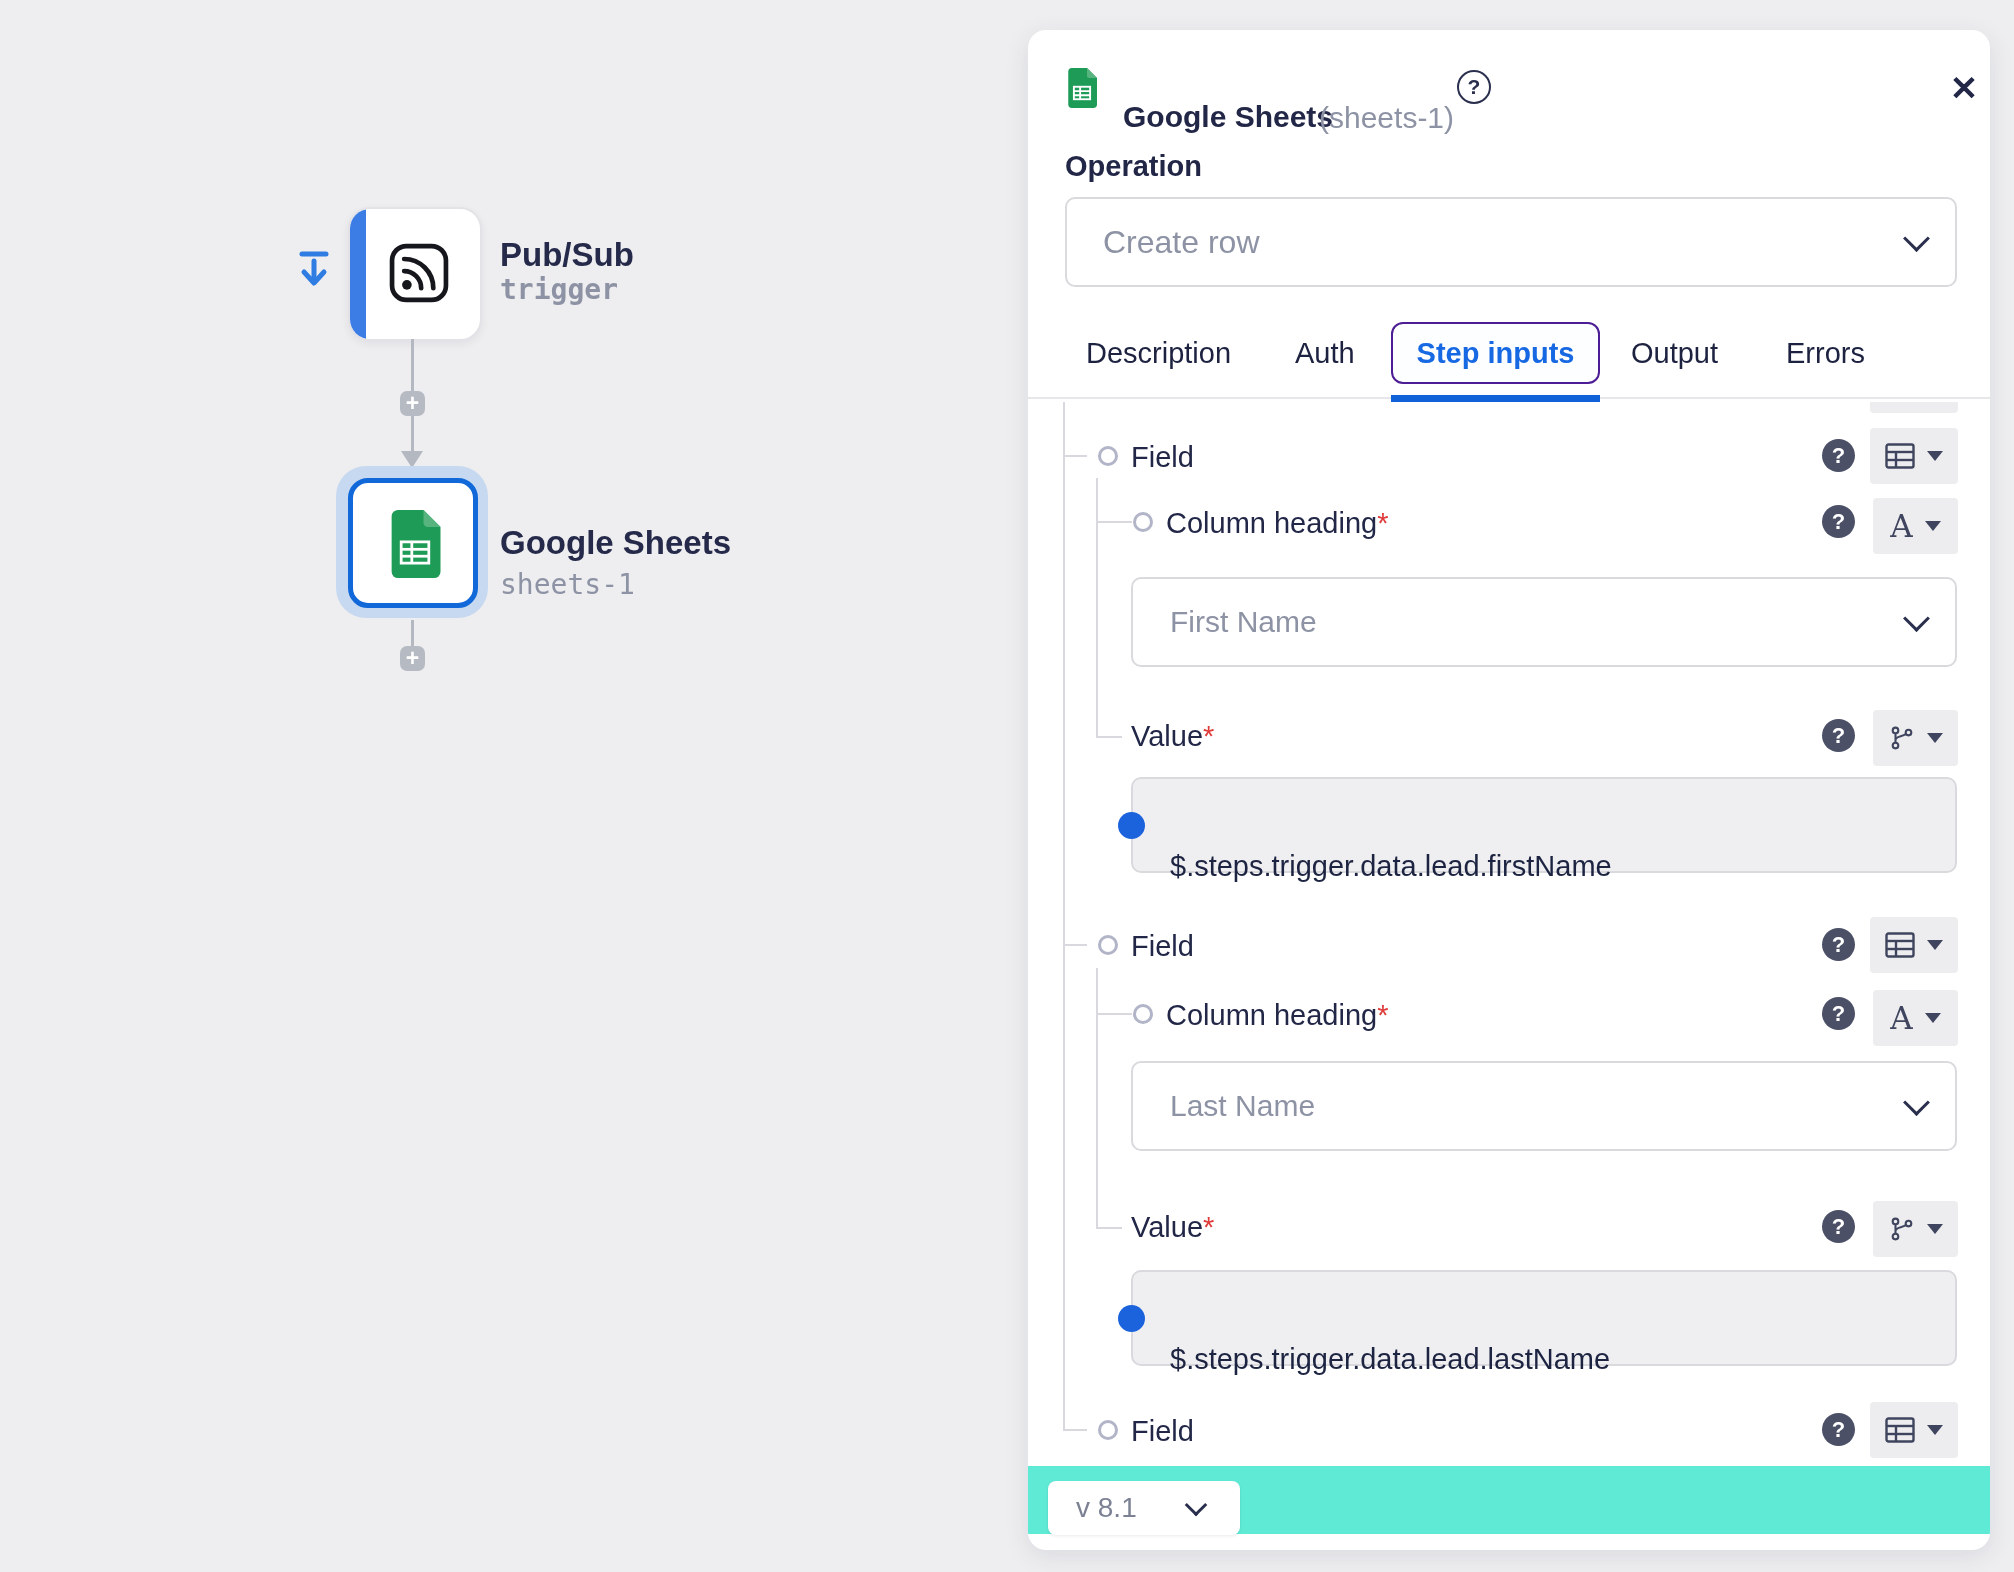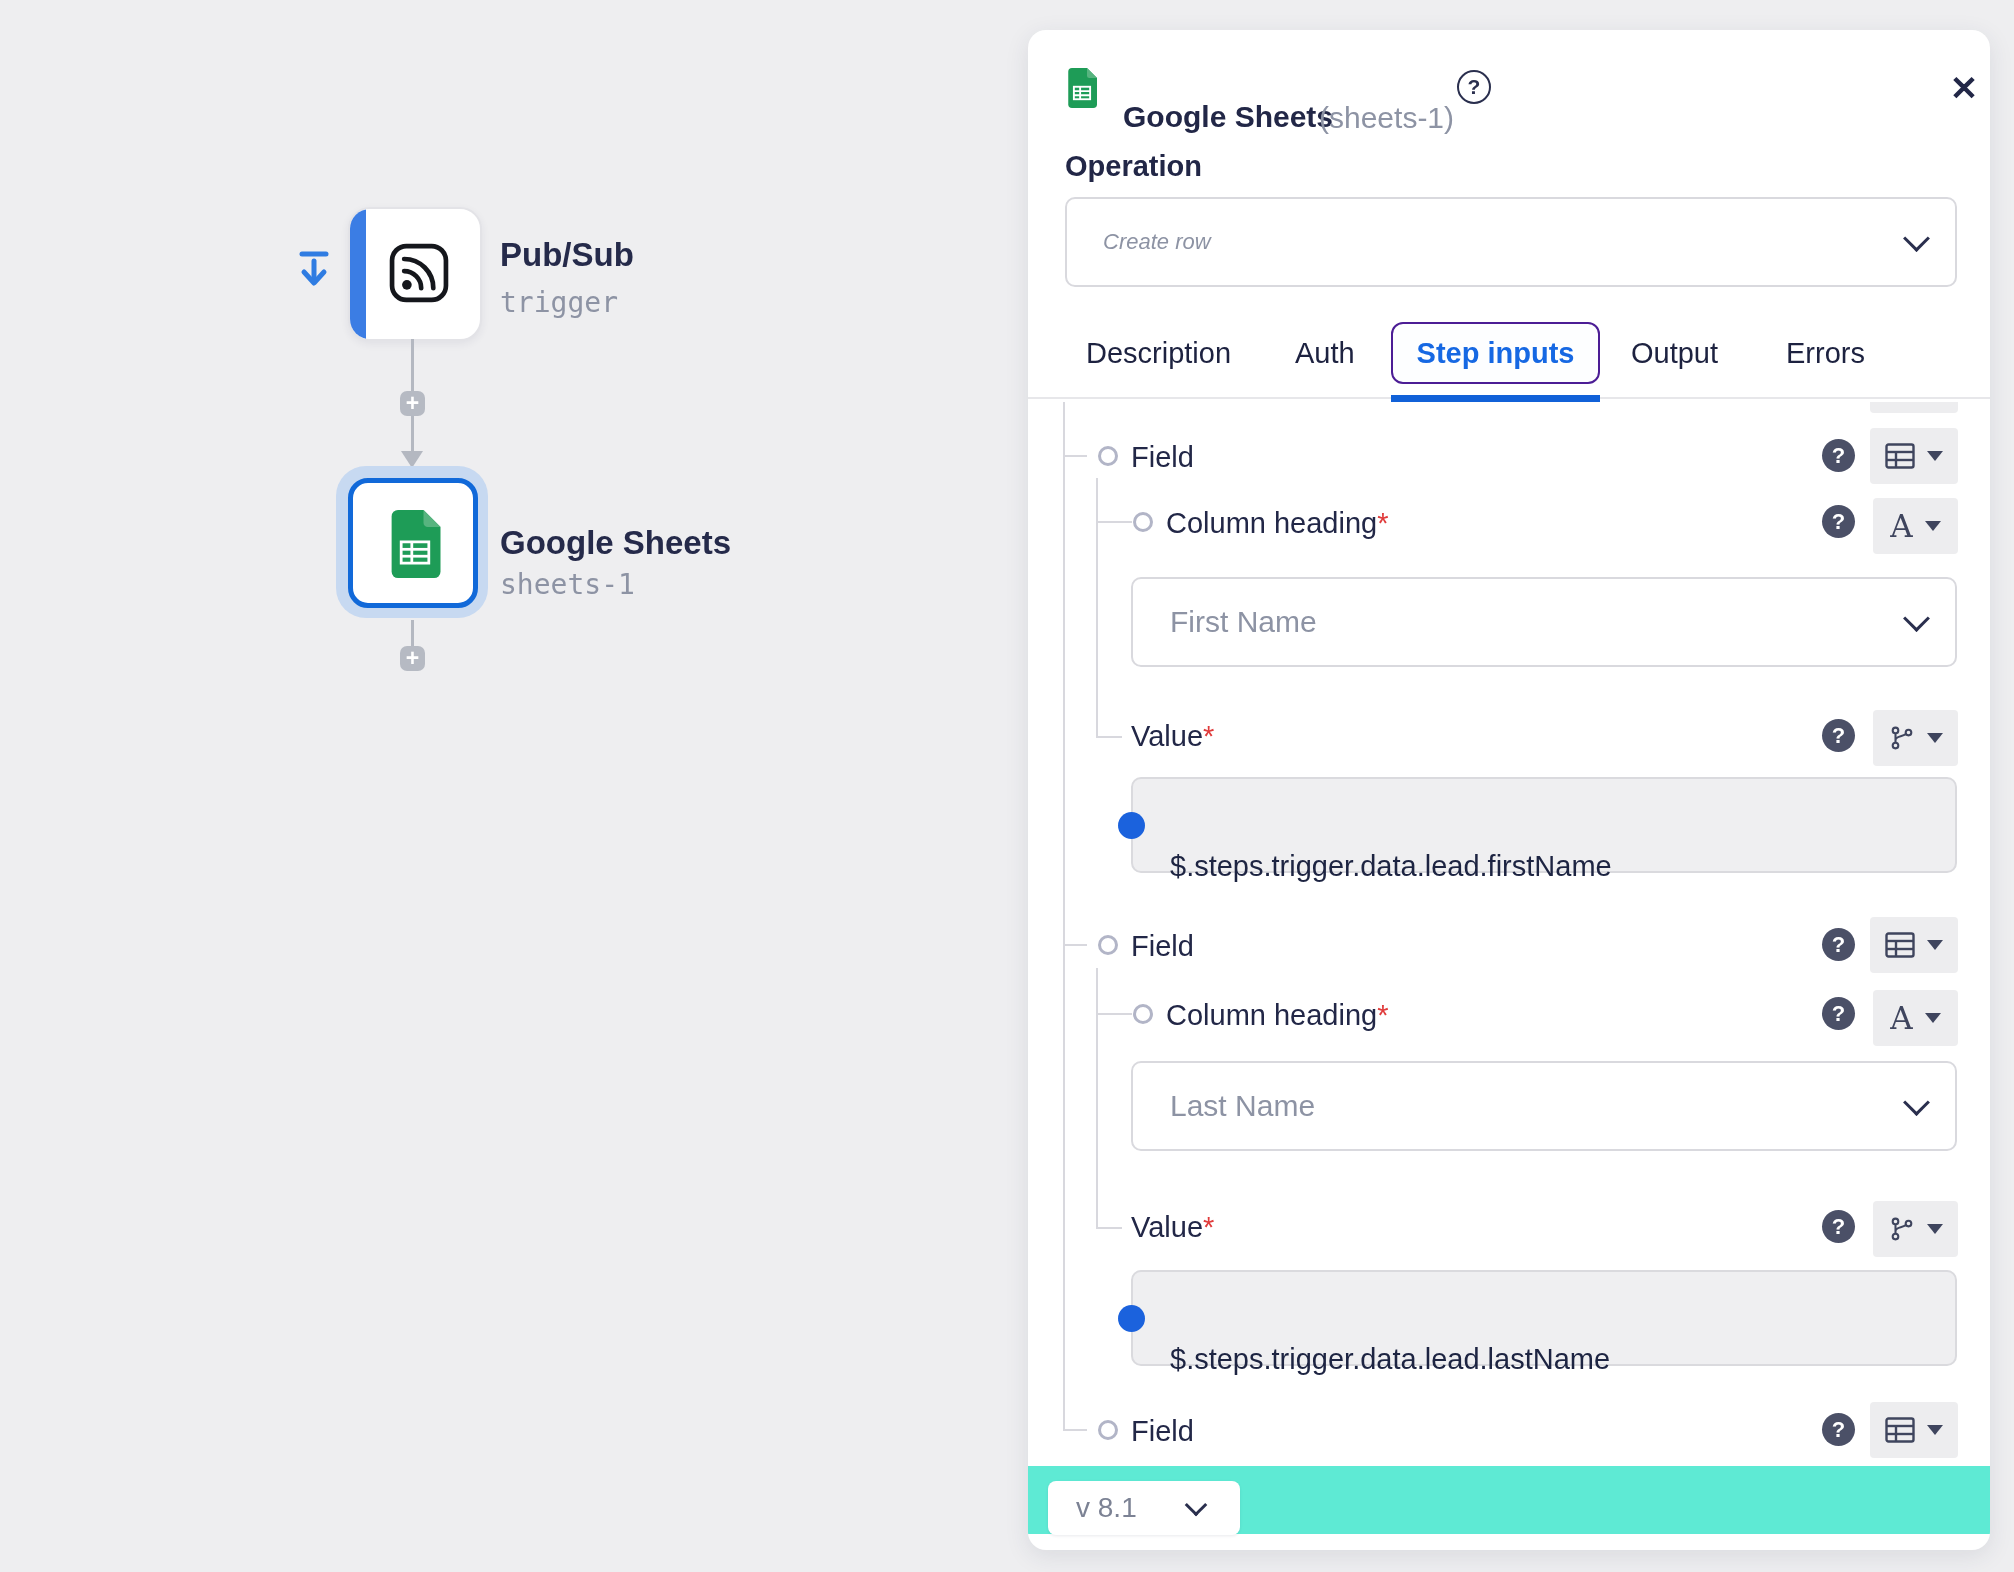--- a/index.html
+++ b/index.html
@@ -29,21 +29,21 @@
          box-shadow:0 6px 24px rgba(40,45,80,.10);overflow:hidden;}
   .p-title{left:95px;top:70px;font-size:30px;font-weight:bold;color:#222747;}
   .p-instance{left:291px;top:71px;font-size:30px;color:#8d93a4;}
   .help-outline{left:429px;top:40px;width:30px;height:30px;border:2.5px solid #2a2f4e;border-radius:50%;
                 color:#2a2f4e;font-size:21px;font-weight:bold;text-align:center;line-height:30px;}
   .close-x{left:916px;top:38px;width:40px;height:40px;font-size:34px;line-height:40px;text-align:center;
            color:#222747;font-weight:bold;}
   .op-label{left:37px;top:120px;font-size:29px;font-weight:bold;}
   .op-select{left:37px;top:167px;width:892px;height:90px;border:2px solid #d9d9de;border-radius:10px;
              box-sizing:border-box;background:#fff;}
-  .op-select .val{position:absolute;left:36px;top:0;height:86px;line-height:86px;font-size:22px;color:#8d93a4;font-style:italic;}
+  .op-select .val{position:absolute;left:36px;top:0;height:86px;line-height:86px;font-size:32px;color:#8d93a4;}
   .chev{width:16px;height:16px;border-right:3.5px solid #2a2f4e;border-bottom:3.5px solid #2a2f4e;
         transform:rotate(45deg);}
   .tab{top:306px;font-size:29px;color:#1d2240;height:34px;line-height:34px;}
   .tab-pill{left:363px;top:292px;width:209px;height:62px;border:2px solid #4c1d95;border-radius:12px;
             box-sizing:border-box;background:#fdfeff;text-align:center;line-height:58px;font-size:29px;
             font-weight:bold;color:#1668e3;}
   .tab-divider{left:0;top:367px;width:962px;height:2px;background:#e7e7ea;}
   .tab-underline{left:363px;top:365px;width:209px;height:8px;background:#1161d8;}
 
   
@@ -86,21 +86,21 @@
     <div class="abs node1">
       <div class="node1-stripe"></div>
       <svg width="66" height="66" viewBox="0 0 24 24">
         <rect x="2.2" y="2.2" width="19.6" height="19.6" rx="5.2" fill="none" stroke="#15171c" stroke-width="1.7"></rect>
         <circle cx="7.6" cy="16.3" r="1.75" fill="#15171c"></circle>
         <path d="M6.6 11.3 a6.2 6.2 0 0 1 6.2 6.2" fill="none" stroke="#15171c" stroke-width="1.7" stroke-linecap="round"></path>
         <path d="M6.6 6.9 a10.6 10.6 0 0 1 10.6 10.6" fill="none" stroke="#15171c" stroke-width="1.7" stroke-linecap="round"></path>
       </svg>
     </div>
     <div class="abs node-title" style="left:500px;top:236px;">Pub/Sub</div>
-    <div class="abs node-sub" style="left:500px;top:286px;">trigger</div>
+    <div class="abs node-sub" style="left:500px;top:273px;font-weight:bold;">trigger</div>
 
     <div class="abs conn" style="top:339px;height:112px;"></div>
     <div class="abs arrowhead" style="top:451px;"></div>
     <div class="abs plusbtn" style="top:391px;">+</div>
 
     <div class="abs halo"></div>
     <div class="abs node2">
       <svg width="62" height="68" viewBox="0 0 48 64">
         <path d="M8 0 h24 l16 16 v42 a6 6 0 0 1 -6 6 H8 a6 6 0 0 1 -6 -6 V6 a6 6 0 0 1 6 -6 Z" fill="#1e9c57"></path>
         <path d="M32 0 l16 16 h-12 a4 4 0 0 1 -4 -4 Z" fill="#57b47f"></path>

